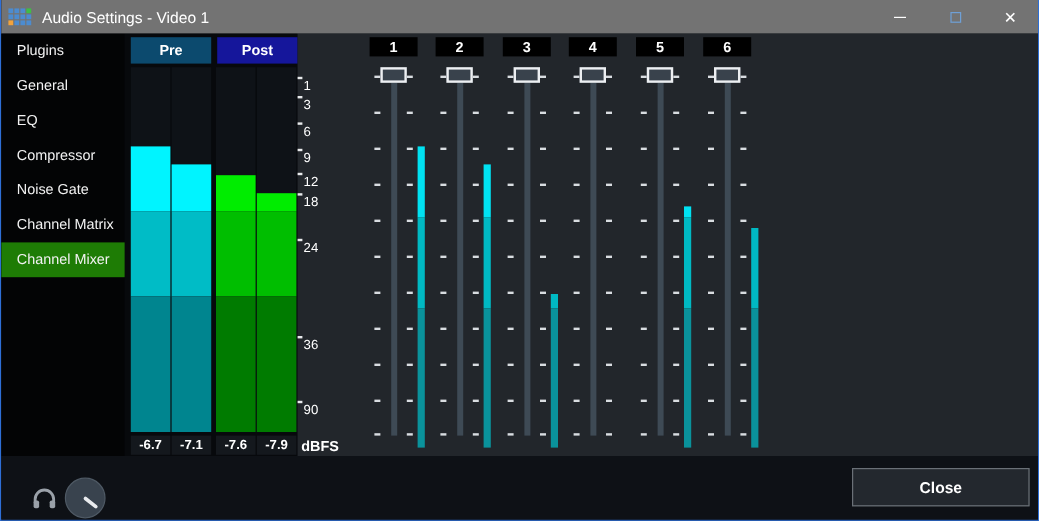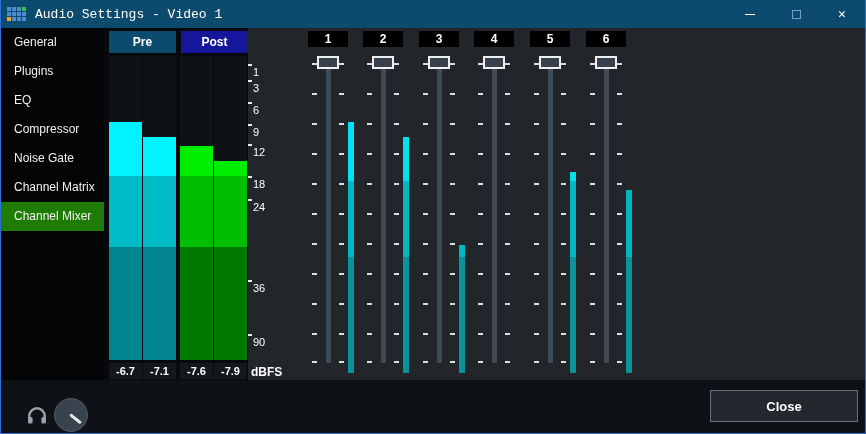--- a/index.html
+++ b/index.html
@@ -68,21 +68,21 @@
     transform-origin:0 50%; }
   .close-btn { position:absolute; left:709px; top:10px; width:148px; height:32px;
     background:#23282E; border:1px solid #6A7077; color:#FFFFFF; font-size:13px;
     font-weight:600; font-family:"Liberation Sans", sans-serif; cursor:default; }
 </style>
 </head>
 <body>
 
 <div class="window">
 
-  <div class="titlebar" style="background: #0c4a6e; font-family: Liberation Mono, monospace;">
+  <div class="titlebar" style="background: #737373;">
     <div class="app-icon" id="app-icon">
         <span class="sq"></span>
         <span class="sq"></span>
         <span class="sq"></span>
         <span class="sq green"></span>
         <span class="sq"></span>
         <span class="sq"></span>
         <span class="sq"></span>
         <span class="sq"></span>
         <span class="sq orange"></span>
@@ -98,22 +98,22 @@
       <div class="winbtn">
           <span class="glyph-max"></span>
         </div>
       <div class="winbtn">
           <span class="glyph-close">✕</span>
         </div>
     </div>
   </div>
 
   <div class="sidebar" id="sidebar">
+      <div class="side-item">Plugins</div>
       <div class="side-item">General</div>
-      <div class="side-item">Plugins</div>
       <div class="side-item">EQ</div>
       <div class="side-item">Compressor</div>
       <div class="side-item">Noise Gate</div>
       <div class="side-item">Channel Matrix</div>
       <div class="side-item" style="background: rgb(30, 124, 5);">Channel Mixer</div>
     </div>
 
   <div class="meter-panel" id="meter-panel">
     <div class="group-header pre" style="background: #0c4a6e;">Pre</div>
     <div class="group-header post" style="background: rgb(21, 22, 155);">Post</div>
@@ -158,21 +158,21 @@
         <span class="scale-num">6</span>
       </div>
       <div class="scale-item" style="top: 95px;">
         <div class="scale-tick"></div>
         <span class="scale-num">9</span>
       </div>
       <div class="scale-item" style="top: 115px; text-align: right;">
         <div class="scale-tick"></div>
         <span class="scale-num">12</span>
       </div>
-      <div class="scale-item" style="top: 147px; justify-content: flex-end;">
+      <div class="scale-item" style="top: 132px; justify-content: flex-end;">
         <div class="scale-tick"></div>
         <span class="scale-num">18</span>
       </div>
       <div class="scale-item" style="top: 170px;">
         <div class="scale-tick"></div>
         <span class="scale-num">24</span>
       </div>
       <div class="scale-item" style="top: 218px; margin-top: 33px;">
         <div class="scale-tick"></div>
         <span class="scale-num">36</span>

